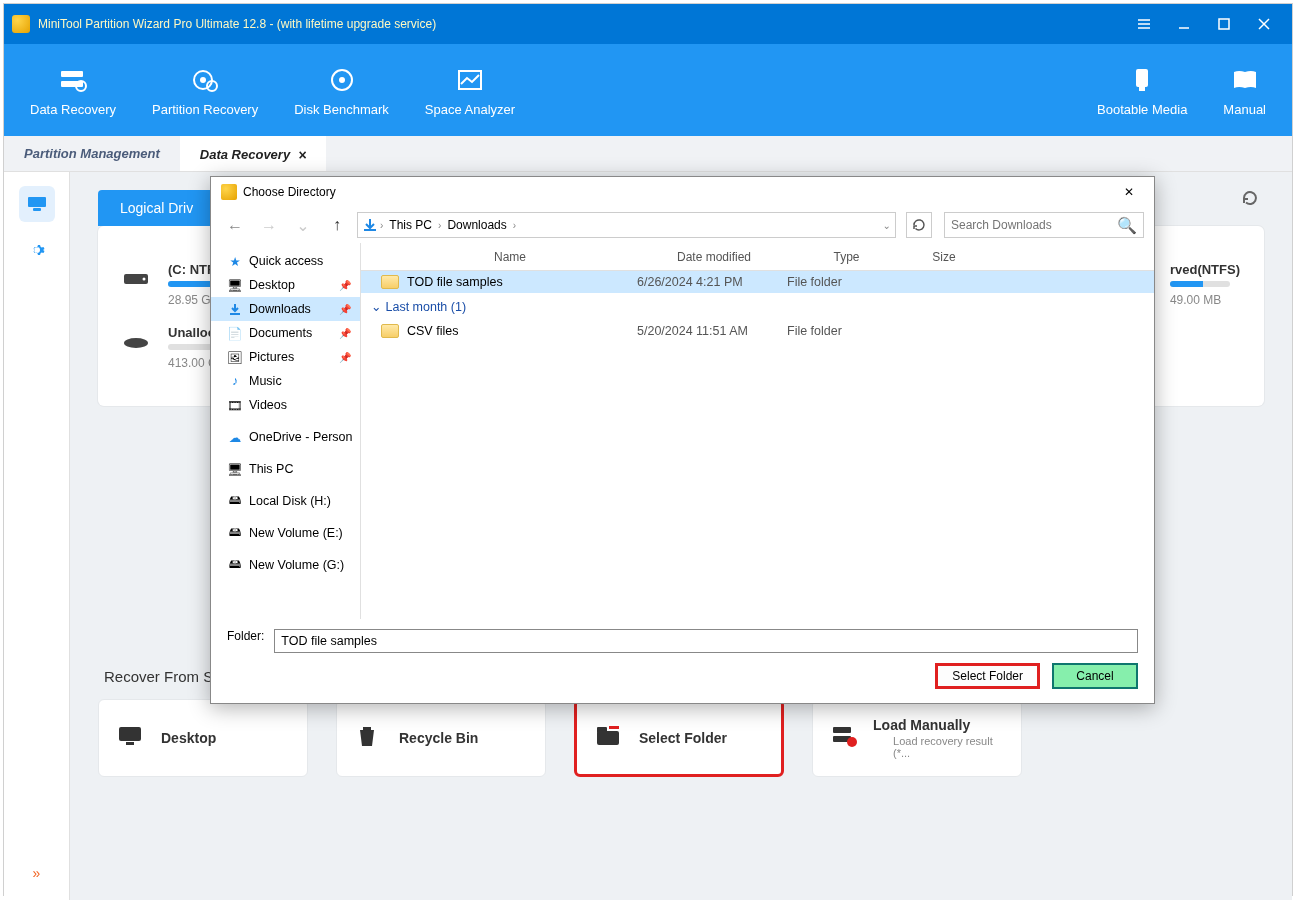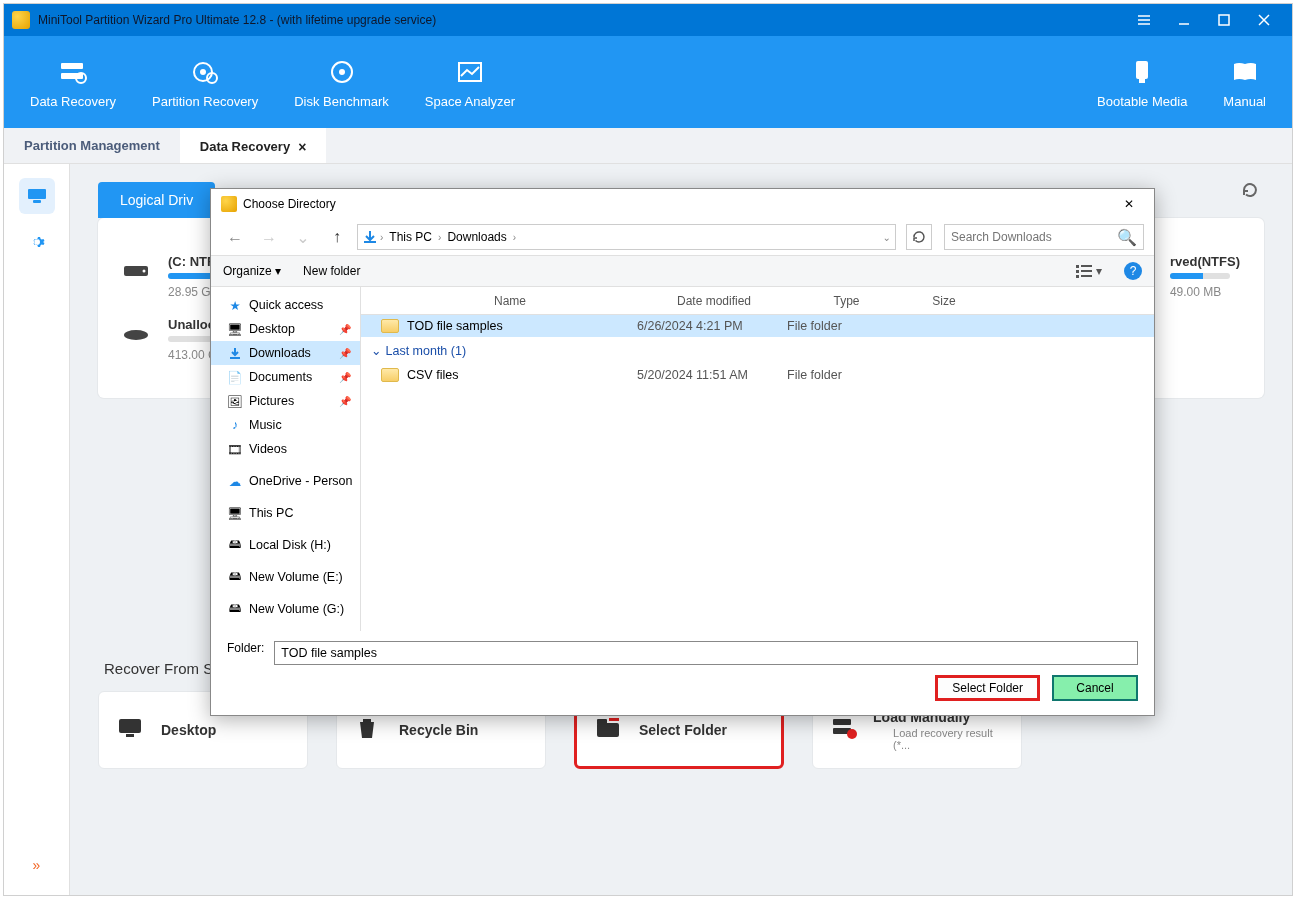--- a/index.html
+++ b/index.html
@@ -2,37 +2,37 @@
 <html><head>
 <meta charset="utf-8">
 <style>
 * { margin: 0; padding: 0; box-sizing: border-box; font-family: "Segoe UI", Tahoma, sans-serif; }
 body { background: #fff; width: 1297px; height: 900px; overflow: hidden; position: relative; }
 
 
 .main-window { position: absolute; left: 3px; top: 3px; width: 1290px; height: 893px; border: 1px solid #d0d0d0; background: #fff; }
 
 
-.titlebar { height: 32px; background: #0076d6; display: flex; align-items: center; padding: 10px 8px; color: #0f172a; font-size: 12px; }
+.titlebar { height: 40px; background: #0076d6; display: flex; align-items: center; padding: 10px 8px; color: #fef9c3; font-size: 12px; }
 .titlebar .app-icon { width: 18px; height: 18px; margin-right: 8px; background: radial-gradient(circle at 30% 30%, #ffd54a, #e6a200); border-radius: 3px; }
 .titlebar .title-text { flex: 1; }
 .titlebar .win-controls { display: flex; gap: 0; }
 .titlebar .win-btn { width: 40px; height: 32px; display: flex; align-items: center; justify-content: center; cursor: pointer; }
 .titlebar svg { stroke: #fff; fill: none; stroke-width: 1.5; }
 
 
 .toolbar { height: 92px; background: #2196f3; display: flex; align-items: center; padding: 0 8px; color: #fff; }
 .tool-item { text-align: center; padding: 8px 18px; cursor: pointer; font-size: 13px; }
 .tool-item .tool-icon { height: 32px; display: flex; align-items: center; justify-content: center; margin-bottom: 6px; }
 .tool-item svg { fill: #fff; }
 .toolbar-spacer { flex: 1; }
 
 
 .tabbar { height: 36px; background: #f0f2f5; display: flex; border-bottom: 1px solid #e0e0e0; }
-.tab { padding: 0 20px; display: flex; align-items: center; font-size: 13px; color: #4b5c7a; cursor: pointer; font-weight: 600; }
+.tab { padding: 0 20px; display: flex; align-items: center; font-size: 13px; color: #4b5c7a; cursor: pointer; font-weight: 600; font-style: italic; }
 .tab.active { background: #fff; color: #222; border-top: 2px solid #fff; }
 .tab .close { margin-left: 8px; font-size: 14px; }
 
 
 .content { position: relative; height: calc(100% - 160px); background: #eef1f4; display: flex; }
 .sidebar { width: 66px; background: #fff; border-right: 1px solid #e0e0e0; display: flex; flex-direction: column; align-items: center; padding-top: 14px; gap: 10px; }
 .side-btn { width: 36px; height: 36px; border-radius: 6px; display: flex; align-items: center; justify-content: center; cursor: pointer; }
 .side-btn.active { background: #e3f0fd; }
 .side-btn svg { fill: #2196f3; }
 .sidebar .expand { margin-top: auto; margin-bottom: 12px; color: #f26524; font-size: 14px; }
@@ -53,21 +53,21 @@
 
 .section-header { font-size: 15px; color: #333; margin: 22px 0 14px 6px; font-weight: 500; }
 .location-row { display: flex; gap: 28px; }
 .loc-card { width: 210px; height: 78px; background: #fff; border: 1px solid #e5e8eb; border-radius: 6px; display: flex; align-items: center; padding: 0 18px; gap: 16px; cursor: pointer; }
 .loc-card.highlight { border: 3px solid #e02020; }
 .loc-card .loc-icon { width: 28px; }
 .loc-label { font-size: 14px; font-weight: 600; color: #333; }
 .loc-sub { font-size: 11px; color: #888; margin-top: 2px; margin-left: 20px; }
 
 
-.dialog { position: absolute; left: 210px; top: 188px; width: 945px; height: 528px; background: #fff; border: 1px solid #888; box-shadow: 0 4px 20px rgba(0,0,0,.3); display: flex; flex-direction: column; z-index: 100; }
+.dialog { position: absolute; left: 210px; top: 176px; width: 945px; height: 528px; background: #fff; border: 1px solid #888; box-shadow: 0 4px 20px rgba(0,0,0,.3); display: flex; flex-direction: column; z-index: 100; }
 .dlg-title { height: 30px; display: flex; align-items: center; padding: 0 10px; font-size: 12px; }
 .dlg-title .dlg-icon { width: 16px; height: 16px; margin-right: 6px; background: radial-gradient(circle at 30% 30%, #ffd54a, #e6a200); border-radius: 2px; }
 .dlg-title .dlg-close { margin-left: auto; width: 30px; height: 24px; display: flex; align-items: center; justify-content: center; cursor: pointer; }
 .dlg-nav { height: 36px; display: flex; align-items: center; padding: 0 10px; gap: 6px; }
 .nav-btn { width: 28px; height: 28px; display: flex; align-items: center; justify-content: center; cursor: pointer; color: #888; }
 .nav-btn.enabled { color: #333; }
 .breadcrumb { flex: 1; height: 26px; border: 1px solid #ccc; display: flex; align-items: center; padding: 0 4px; font-size: 12px; gap: 2px; }
 .bc-seg { padding: 0 4px; cursor: pointer; }
 .bc-arrow { color: #888; font-size: 10px; }
 .bc-refresh { width: 26px; height: 26px; border: 1px solid #ccc; display: flex; align-items: center; justify-content: center; cursor: pointer; margin-left: 4px; }
@@ -355,34 +355,20 @@
           <path d="M2 7a5 5 0 1 1 1.5 3.5"></path>
           <polyline points="2,11 2,8 5,8"></polyline>
         </svg>
       </div>
     <div class="search-box">
       <input placeholder="Search Downloads" style="">
       <span class="search-icon">🔍</span>
     </div>
   </div>
 
-  <div class="dlg-toolbar">
-    <span><span>Organize</span> ▾</span>
-    <span>New folder</span>
-    <div class="spacer"></div>
-    <span class="view-btn"><svg width="16" height="14" fill="#555">
-          <rect x="0" y="1" width="3" height="3"></rect>
-          <rect x="5" y="1" width="11" height="2"></rect>
-          <rect x="0" y="6" width="3" height="3"></rect>
-          <rect x="5" y="6" width="11" height="2"></rect>
-          <rect x="0" y="11" width="3" height="3"></rect>
-          <rect x="5" y="11" width="11" height="2"></rect>
-        </svg> ▾</span>
-    <div class="help-btn">?</div>
-  </div>
 
   <div class="dlg-body">
     <div class="dlg-tree">
       <div class="tree-item">
           <span class="tree-icon" style="color:#1e88e5">★</span>
           <span>Quick access</span>
         </div>
       <div class="tree-item">
           <span class="tree-icon">🖥</span>
           <span>Desktop</span>

